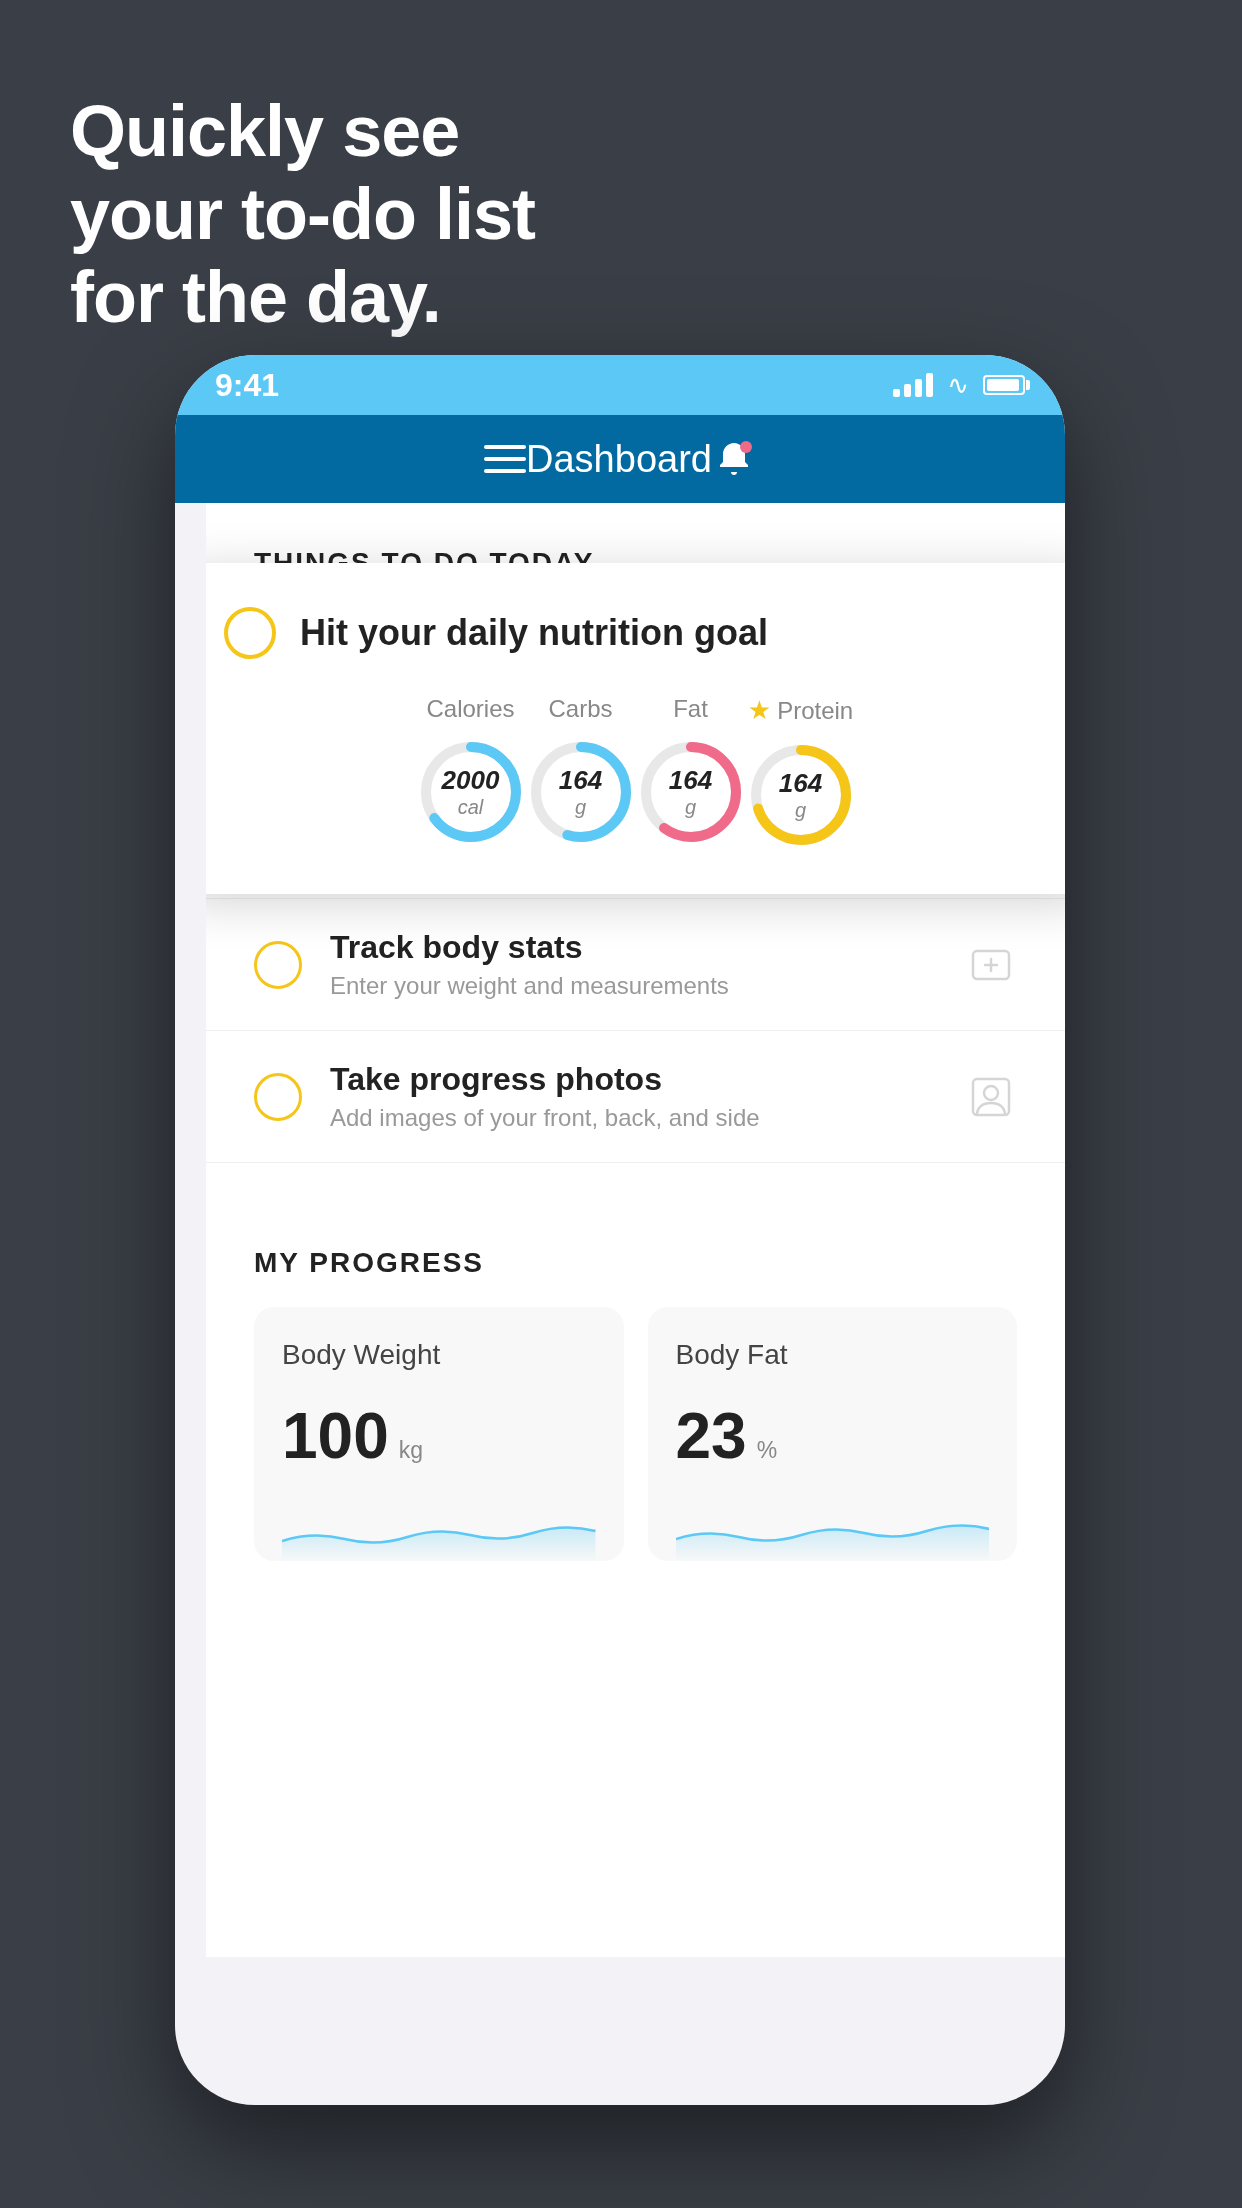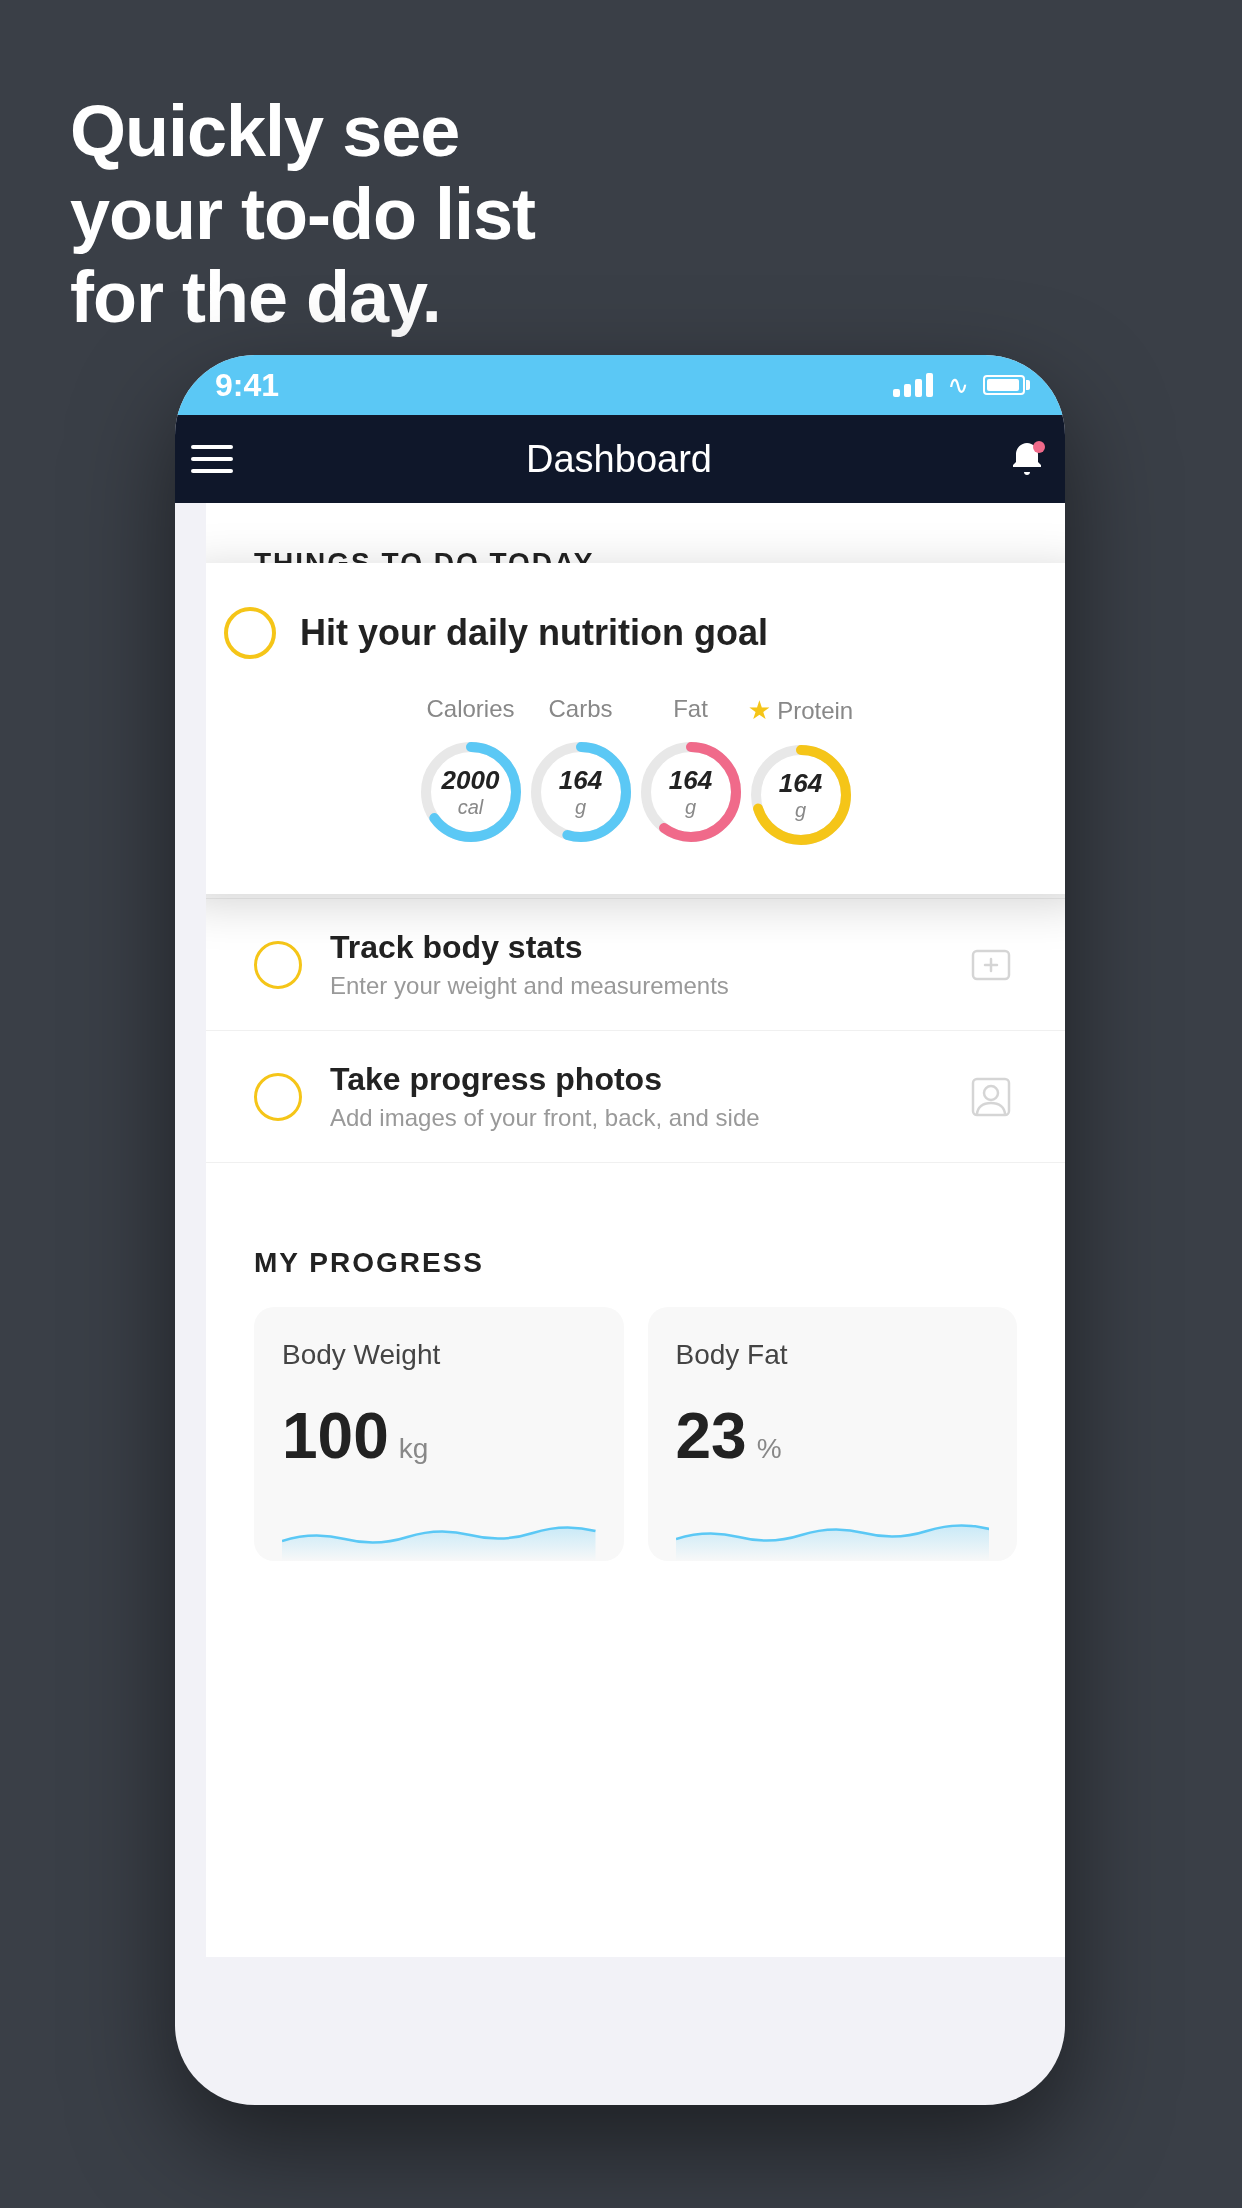--- a/index.html
+++ b/index.html
@@ -98,25 +98,25 @@
     .battery-fill {
       background: #fff;
       height: 12px;
       width: 32px;
       border-radius: 2px;
       margin: 0 2px;
     }
 
     
     .nav-bar {
-      background: #0f172a;
+      background: #0369a1;
       height: 88px;
       display: flex;
       align-items: center;
-      justify-content: space-between;
+      justify-content: center;
       padding: 0 16px;
     }
     .hamburger {
       display: flex;
       flex-direction: column;
       gap: 8px;
     }
     .hamburger span {
       display: block;
       width: 42px;
@@ -316,21 +316,21 @@
       align-items: baseline;
       gap: 10px;
       margin-bottom: 28px;
     }
     .progress-value {
       font-size: 64px;
       font-weight: 700;
       color: #222;
     }
     .progress-unit {
-      font-size: 28px;
+      font-size: 23px;
       color: #888;
     }
     .wave-chart {
       width: 100%;
       height: 60px;
     }
     .wave-chart svg {
       width: 100%;
       height: 60px;
     }

